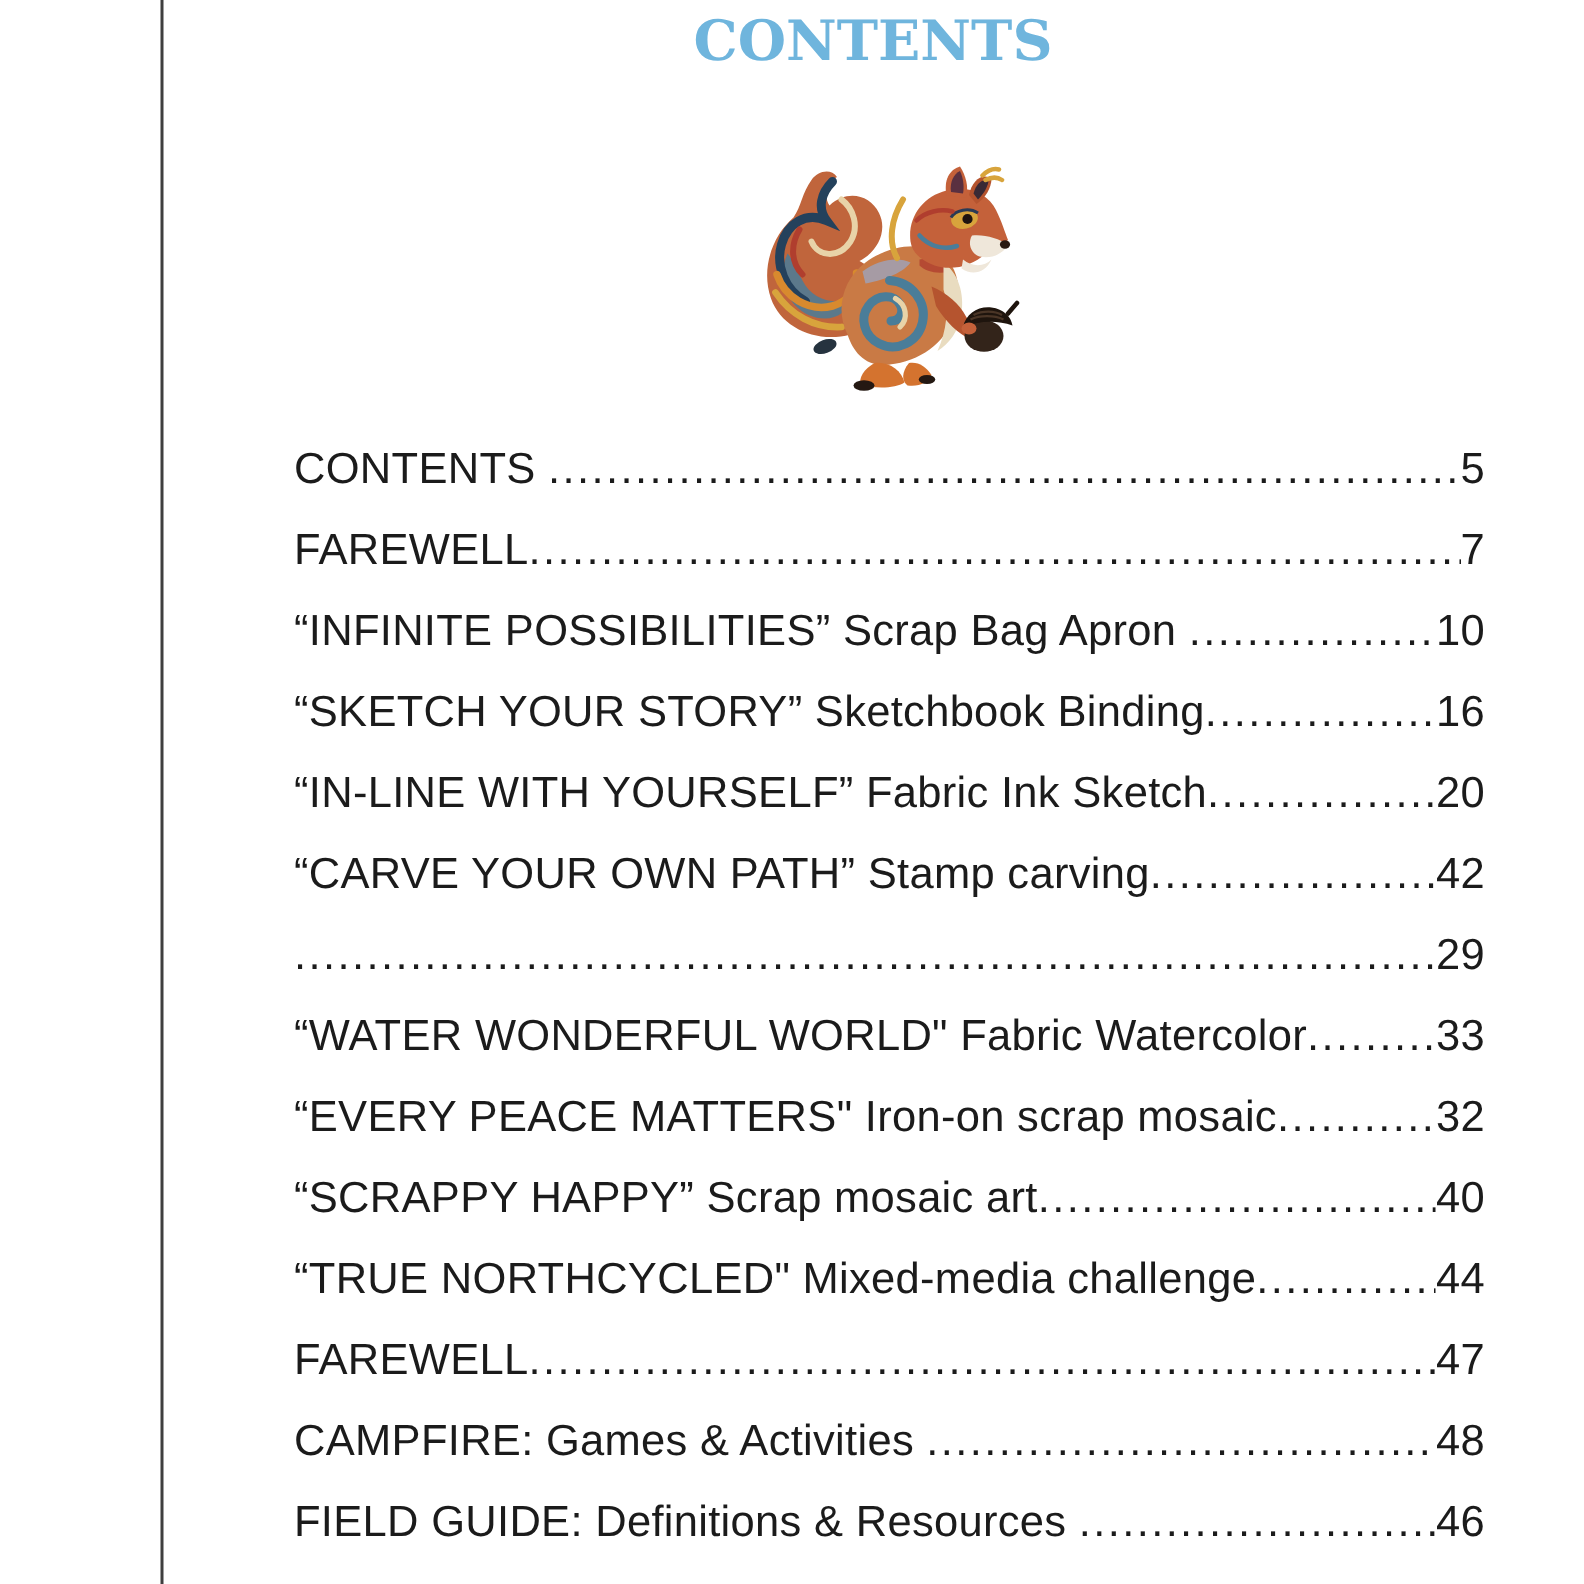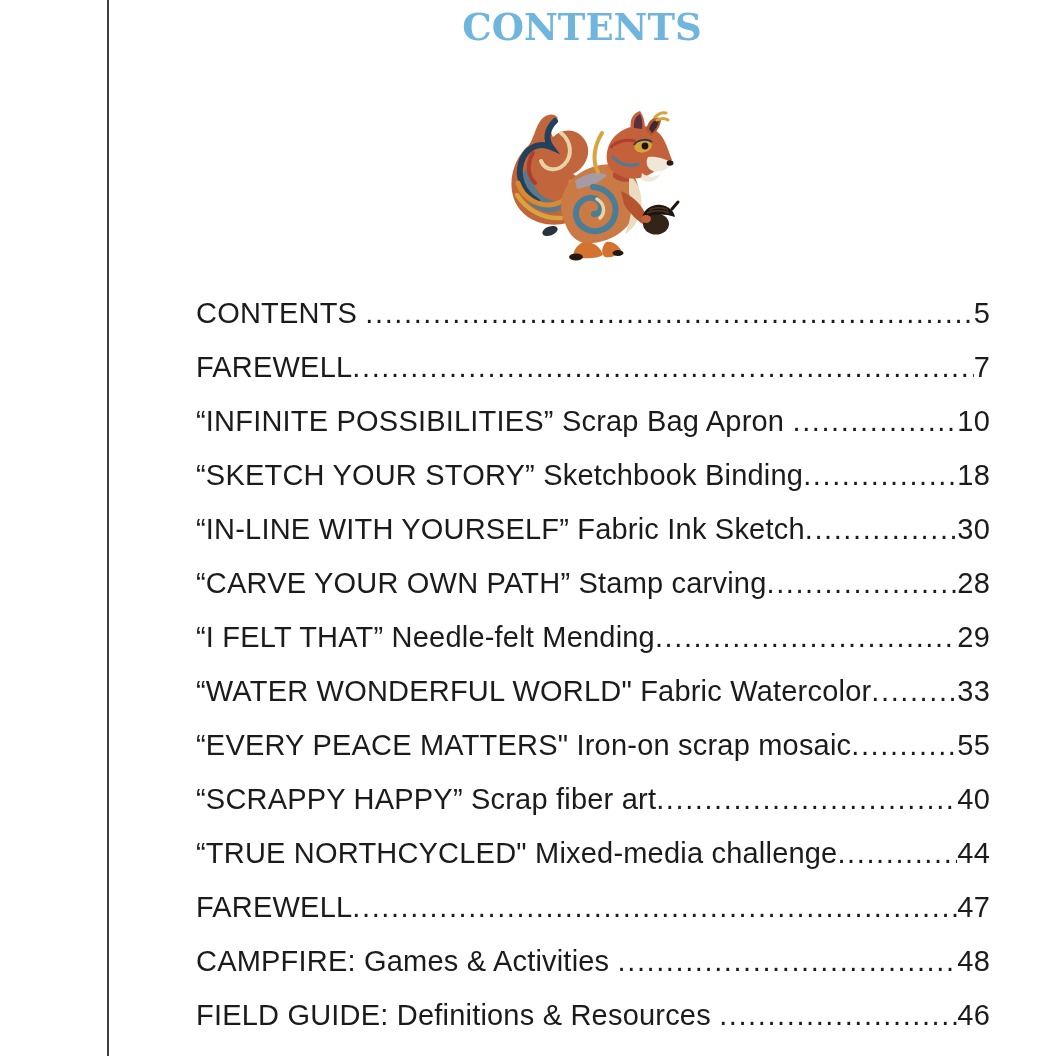--- a/index.html
+++ b/index.html
@@ -146,55 +146,54 @@
 
   <li class="toc-row">
     <span class="toc-label">“INFINITE POSSIBILITIES” Scrap Bag Apron </span>
     <span class="toc-leader"></span>
     <span class="toc-page-num">10</span>
   </li>
 
   <li class="toc-row">
     <span class="toc-label">“SKETCH YOUR STORY” Sketchbook Binding</span>
     <span class="toc-leader"></span>
-    <span class="toc-page-num">18</span>
+    <span class="toc-page-num">16</span>
   </li>
 
   <li class="toc-row">
     <span class="toc-label">“IN-LINE WITH YOURSELF” Fabric Ink Sketch</span>
     <span class="toc-leader"></span>
-    <span class="toc-page-num">30</span>
+    <span class="toc-page-num">20</span>
   </li>
 
   <li class="toc-row">
     <span class="toc-label">“CARVE YOUR OWN PATH” Stamp carving</span>
     <span class="toc-leader"></span>
-    <span class="toc-page-num">28</span>
-  </li>
-
-  <li class="toc-row">
-    <span class="toc-label">“I FELT THAT” Needle-felt Mending</span>
+    <span class="toc-page-num">42</span>
+  </li>
+
+  <li class="toc-row">
     <span class="toc-leader"></span>
     <span class="toc-page-num">29</span>
   </li>
 
   <li class="toc-row">
     <span class="toc-label">“WATER WONDERFUL WORLD" Fabric Watercolor</span>
     <span class="toc-leader"></span>
     <span class="toc-page-num">33</span>
   </li>
 
   <li class="toc-row">
     <span class="toc-label">“EVERY PEACE MATTERS" Iron-on scrap mosaic</span>
     <span class="toc-leader"></span>
-    <span class="toc-page-num">55</span>
-  </li>
-
-  <li class="toc-row">
-    <span class="toc-label">“SCRAPPY HAPPY” Scrap fiber art</span>
+    <span class="toc-page-num">32</span>
+  </li>
+
+  <li class="toc-row">
+    <span class="toc-label">“SCRAPPY HAPPY” Scrap mosaic art</span>
     <span class="toc-leader"></span>
     <span class="toc-page-num">40</span>
   </li>
 
   <li class="toc-row">
     <span class="toc-label">“TRUE NORTHCYCLED" Mixed-media challenge</span>
     <span class="toc-leader"></span>
     <span class="toc-page-num">44</span>
   </li>
 

